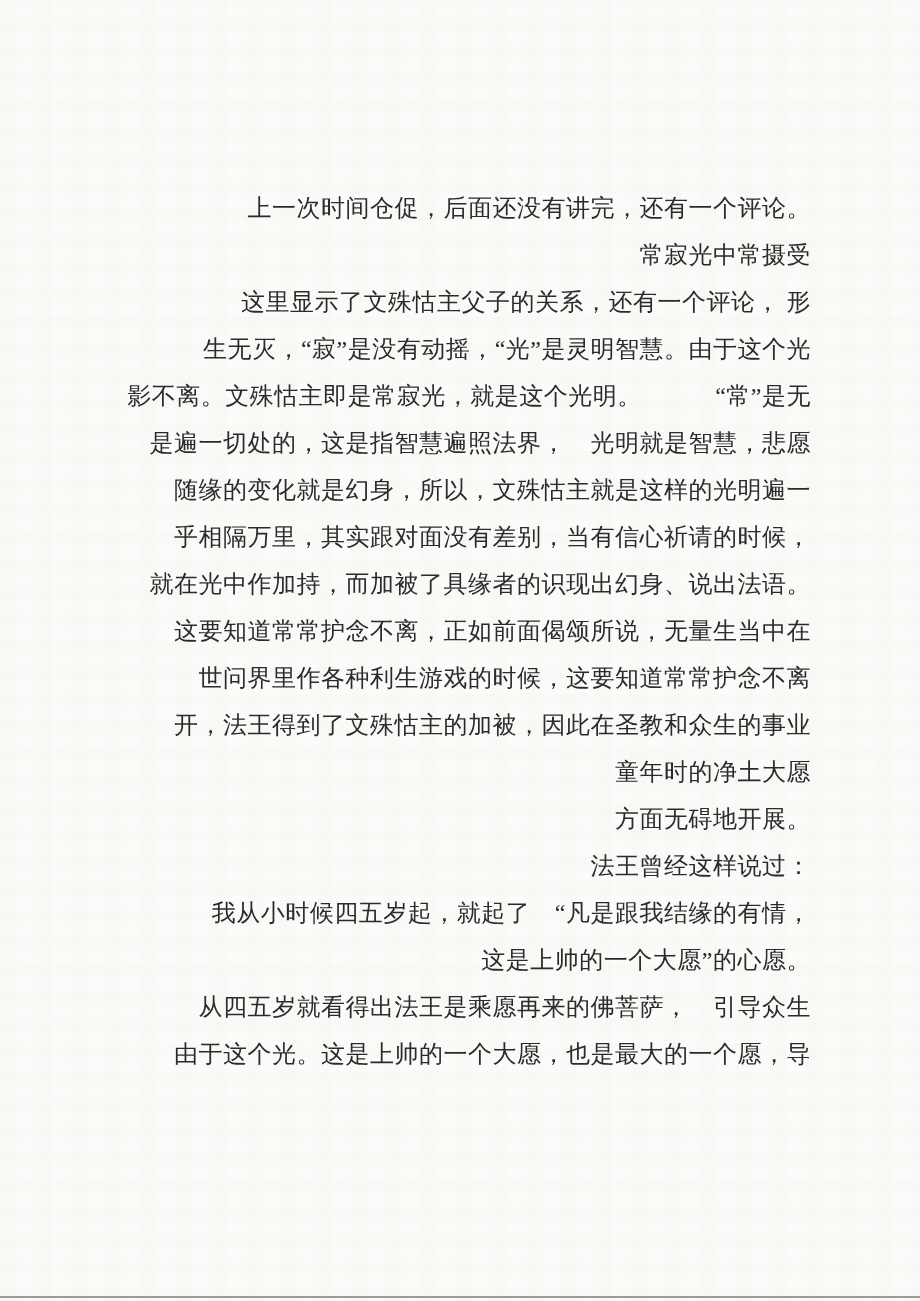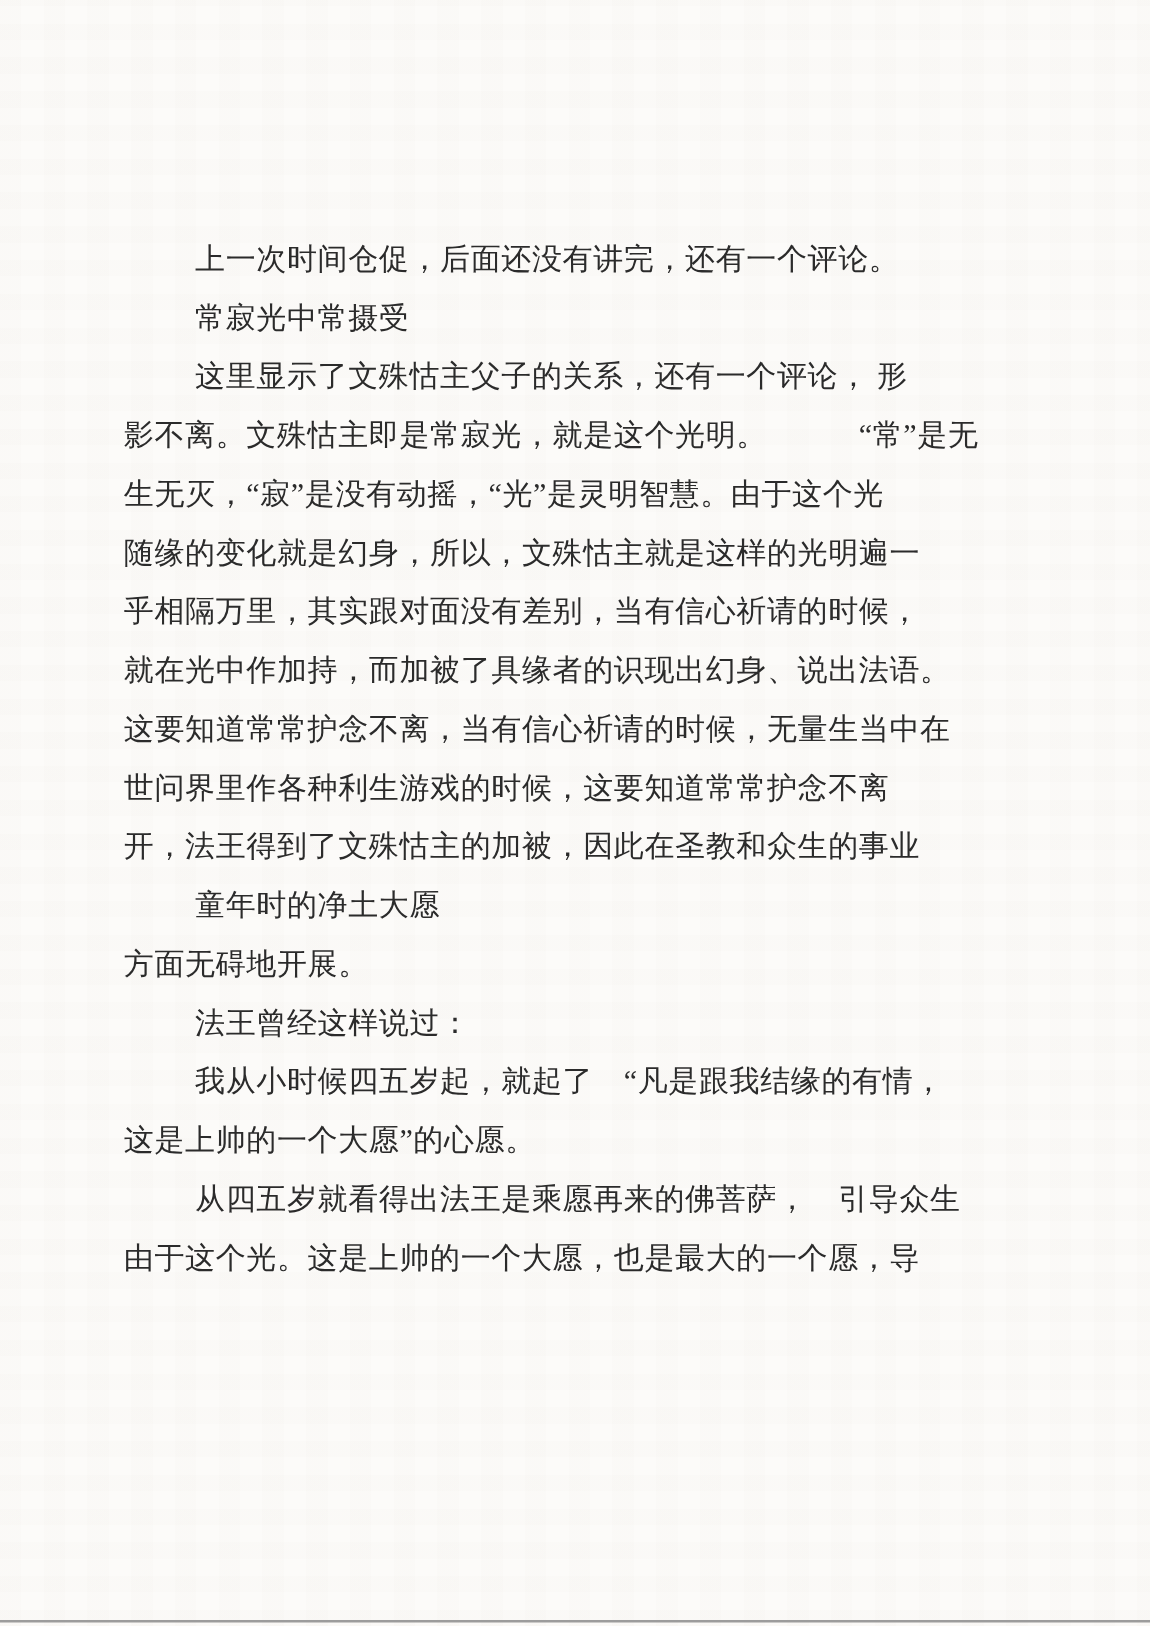--- a/index.html
+++ b/index.html
@@ -17,27 +17,28 @@
     height: 1301px;
     overflow: hidden;
     background-color: #fcfbf9;
     
     background-image:
       repeating-linear-gradient(0deg, rgba(196,186,172,0.028) 0 13px, rgba(255,255,255,0) 13px 27px),
       repeating-linear-gradient(90deg, rgba(196,186,172,0.028) 0 17px, rgba(255,255,255,0) 17px 35px);
   }
   .text-block {
     position: absolute;
-    left: 99px;
+    left: 111px;
     top: 185px;
     width: 700px;
     font-size: 24px;
     line-height: 47px;
     color: #2b2b2b;
     letter-spacing: 0.5px;
+    text-align: right;
   }
   .line {
     white-space: pre;
     height: 47px;
   }
   .line.indent {
     padding-left: 57px;
   }
   .bottom-divider {
     position: absolute;
@@ -49,26 +50,27 @@
   }
 </style>
 </head>
 <body>
 
 <div class="page">
   <div class="text-block">
       <div class="line indent">上一次时间仓促，后面还没有讲完，还有一个评论。</div>
       <div class="line indent">常寂光中常摄受</div>
       <div class="line indent">这里显示了文殊怙主父子的关系，还有一个评论， 形</div>
+      <div class="line">生无灭，“寂”是没有动摇，“光”是灵明智慧。由于这个光</div>
       <div class="line">影不离。文殊怙主即是常寂光，就是这个光明。　　　“常”是无</div>
-      <div class="line">生无灭，“寂”是没有动摇，“光”是灵明智慧。由于这个光</div>
+      <div class="line">是遍一切处的，这是指智慧遍照法界，　光明就是智慧，悲愿</div>
       <div class="line">随缘的变化就是幻身，所以，文殊怙主就是这样的光明遍一</div>
       <div class="line">乎相隔万里，其实跟对面没有差别，当有信心祈请的时候，</div>
       <div class="line">就在光中作加持，而加被了具缘者的识现出幻身、说出法语。</div>
-      <div class="line">这要知道常常护念不离，当有信心祈请的时候，无量生当中在</div>
+      <div class="line">这要知道常常护念不离，正如前面偈颂所说，无量生当中在</div>
       <div class="line">世问界里作各种利生游戏的时候，这要知道常常护念不离</div>
       <div class="line">开，法王得到了文殊怙主的加被，因此在圣教和众生的事业</div>
       <div class="line indent">童年时的净土大愿</div>
       <div class="line">方面无碍地开展。</div>
       <div class="line indent">法王曾经这样说过：</div>
       <div class="line indent">我从小时候四五岁起，就起了　“凡是跟我结缘的有情，</div>
       <div class="line">这是上帅的一个大愿”的心愿。</div>
       <div class="line indent">从四五岁就看得出法王是乘愿再来的佛菩萨，　引导众生</div>
       <div class="line">由于这个光。这是上帅的一个大愿，也是最大的一个愿，导</div>
     </div>

